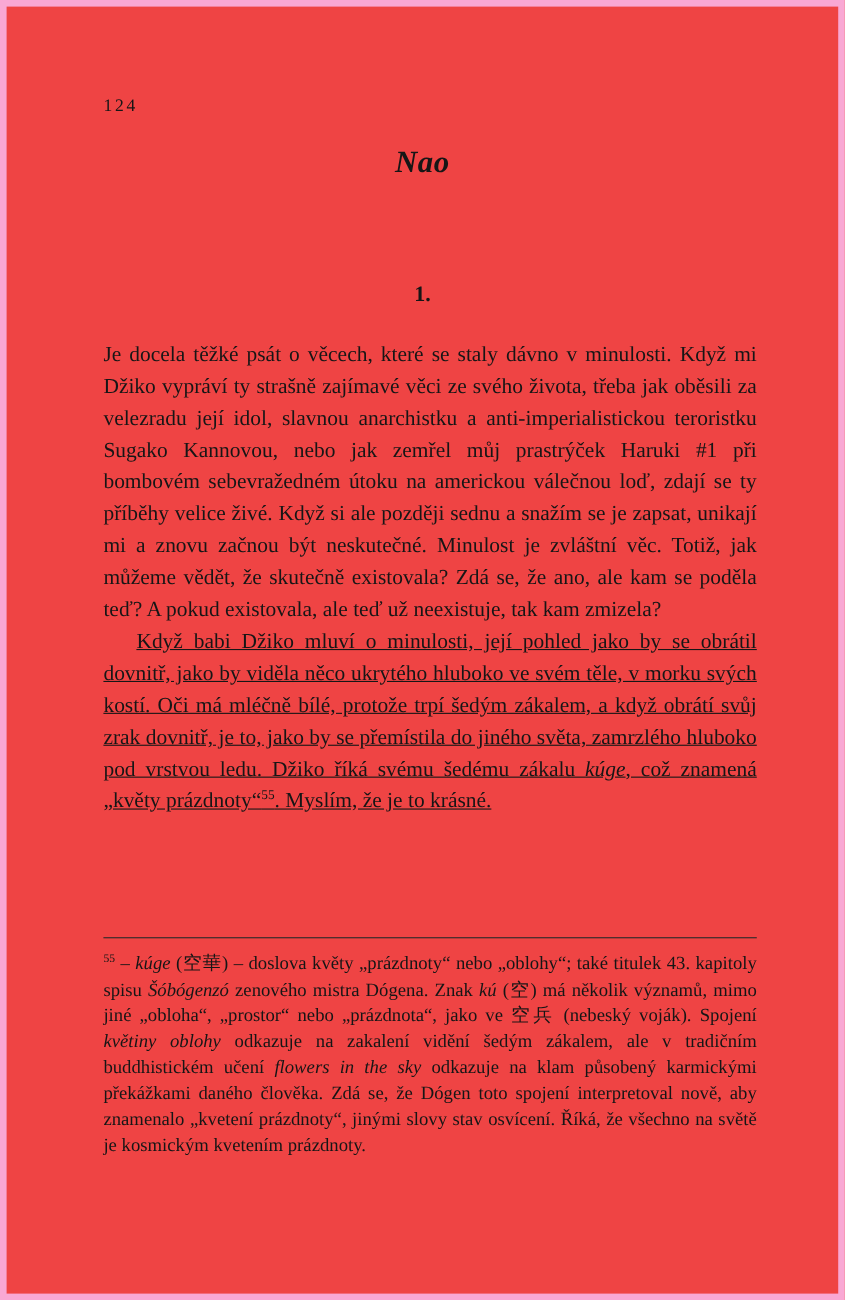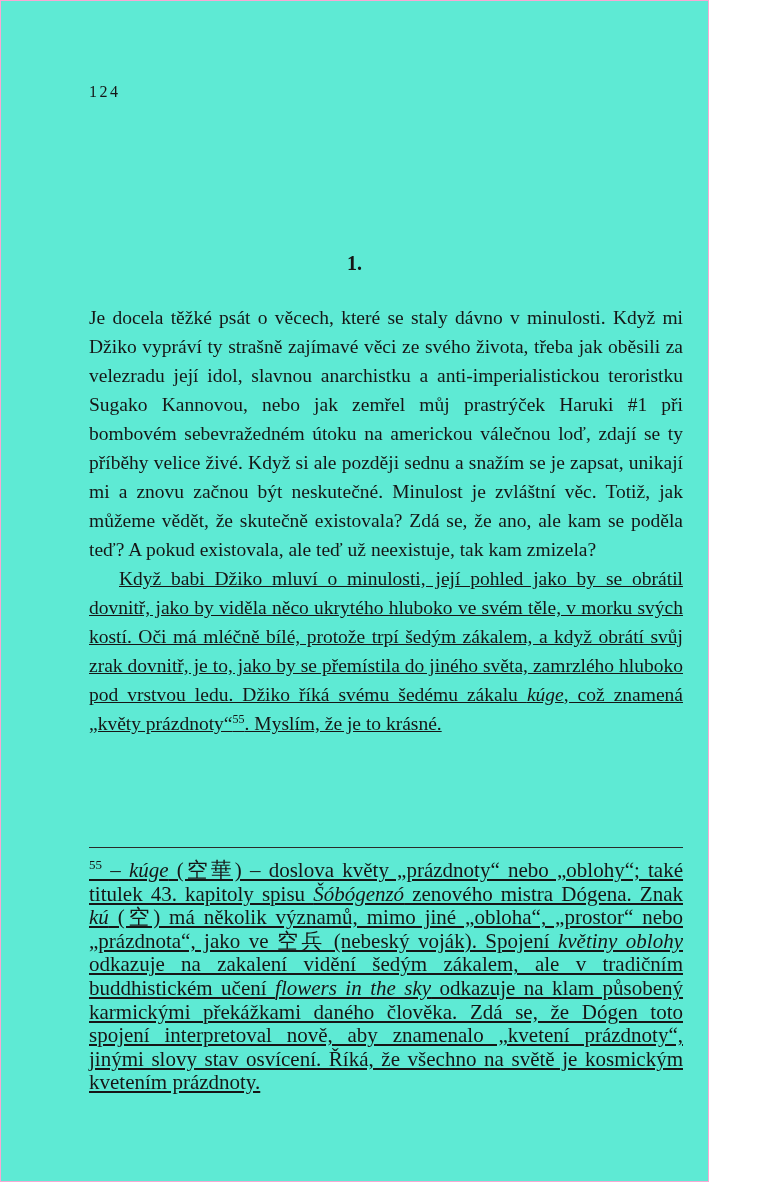--- a/index.html
+++ b/index.html
@@ -2,28 +2,28 @@
 <html lang="cs"><head>
 <meta charset="utf-8">
 <style>
   html, body {
     margin: 0;
     padding: 0;
     background: #ffffff;
   }
   .page {
     position: relative;
-    width: 709px;
+    width: 768px;
     height: 1182px;
-    background: #5eead4;
+    background: #ef4444;
     color: #161616;
     font-family: "Liberation Serif", "DejaVu Serif", serif;
     overflow: hidden;
     box-sizing: border-box;
-    border: 1px solid #f9a8d4;
+    border: 6px solid #f9a8d4;
   }
   .page-number {
     position: absolute;
     left: 88px;
     top: 82px;
     font-size: 16px;
     letter-spacing: 2.5px;
   }
   .chapter-title {
     position: absolute;
@@ -70,38 +70,38 @@
     width: 594px;
     border: none;
     border-top: 1px solid #2a2a2a;
     margin: 0;
   }
   .footnote {
     position: absolute;
     left: 88px;
     top: 858px;
     width: 594px;
-    font-size: 21px;
+    font-size: 17px;
     line-height: 23.6px;
     text-align: justify;
-    text-decoration: underline;
   }
   sup {
     font-size: 0.62em;
     vertical-align: super;
     line-height: 0;
   }
 </style>
 </head>
 <body>
 
 <div class="page">
 
   <div class="page-number">124</div>
 
+  <h1 class="chapter-title">Nao</h1>
 
   <h2 class="section-number">1.</h2>
 
   <div class="body-text">
     <p><span>Je docela těžké psát o věcech, které se staly dávno v minulosti. Když mi Džiko vypráví ty strašně zajímavé věci ze svého života, třeba jak oběsili za velezradu její idol, slavnou anarchistku a anti-imperialistickou teroristku Sugako Kannovou, nebo jak zemřel můj prastrýček Haruki #1 při bombovém sebevražedném útoku na americkou válečnou loď, zdají se ty příběhy velice živé. Když si ale později sednu a snažím se je zapsat, unikají mi a znovu začnou být neskutečné. Minulost je zvláštní věc. Totiž, jak můžeme vědět, že skutečně existovala? Zdá se, že ano, ale kam se poděla teď? A pokud existovala, ale teď už neexistuje, tak kam zmizela?</span></p>
     <p class="indent"><span>Když babi Džiko mluví o minulosti, její pohled jako by se obrátil dovnitř, jako by viděla něco ukrytého hluboko ve svém těle, v morku svých kostí. Oči má mléčně bílé, protože trpí šedým zákalem, a když obrátí svůj zrak dovnitř, je to, jako by se přemístila do jiného světa, zamrzlého hluboko pod vrstvou ledu. Džiko říká svému šedému zákalu </span><i>kúge</i><span>, což znamená „květy prázdnoty“</span><sup>55</sup><span>. Myslím, že je to krásné.</span></p>
   </div>
 
   <hr class="footnote-rule">
 

